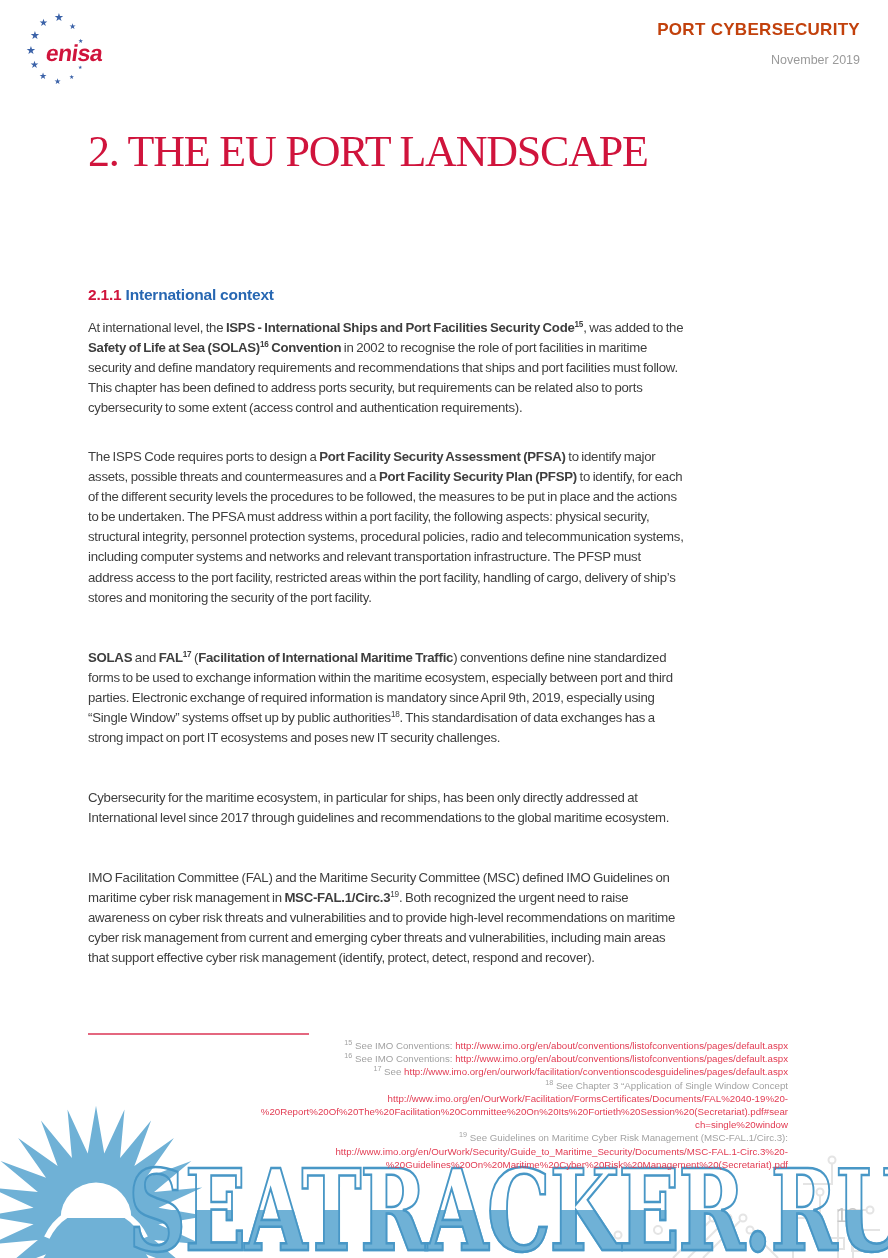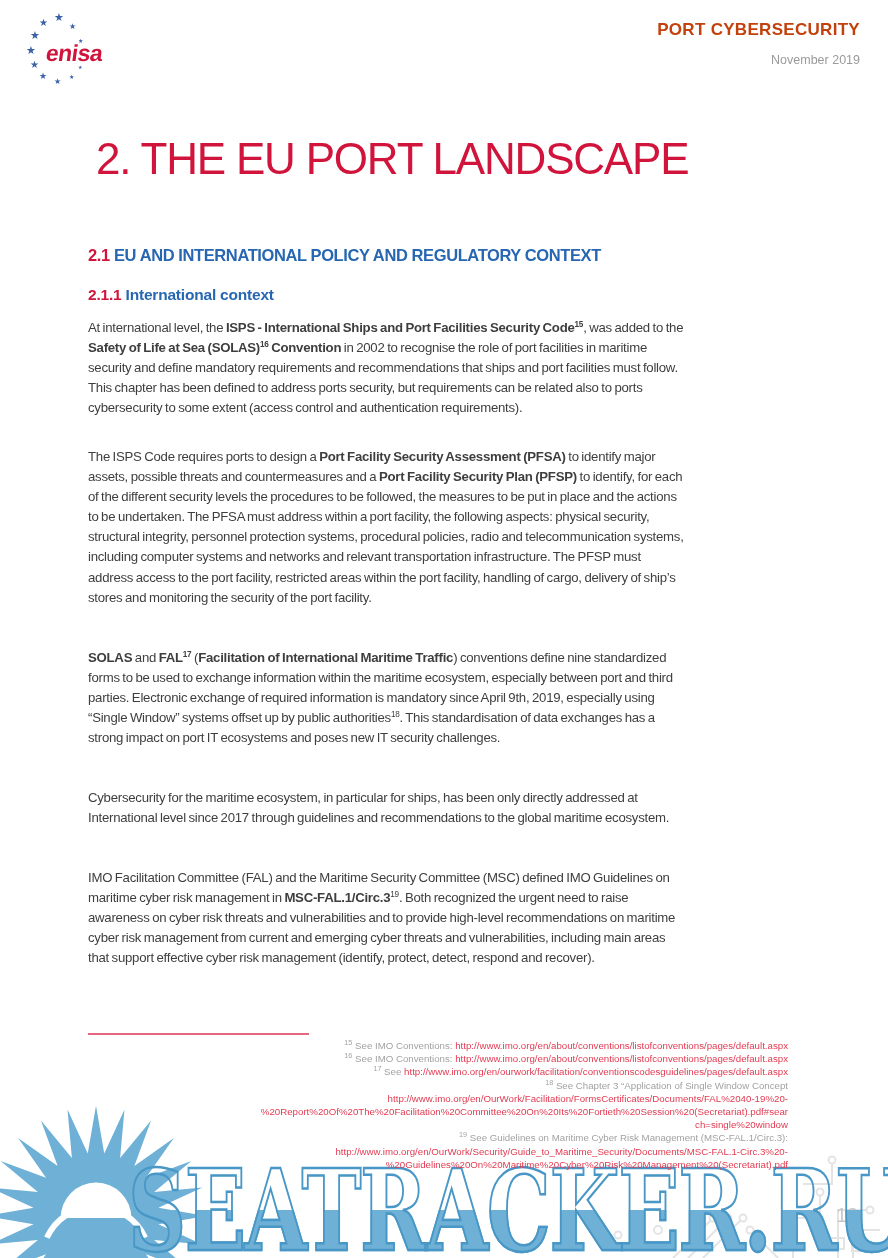--- a/index.html
+++ b/index.html
@@ -106,25 +106,21 @@
     <span class="star" style="left:52px;top:28px;font-size:6px;">★</span>
     <span class="star" style="left:43px;top:13px;font-size:8px;">★</span>
     <span class="brand">enisa</span>
   </div>
 
   <div class="header-right">
     <div class="doc-title">PORT CYBERSECURITY</div>
     <div class="doc-date">November 2019</div>
   </div>
 
-  <h1 class="page-title" style="margin:8px;">2. THE EU PORT LANDSCAPE</h1>
-  <div class="h2">
-    <span class="num-red">2.1</span>
-    <span class="head-blue">EU AND INTERNATIONAL POLICY AND REGULATORY CONTEXT</span>
-  </div>
+  <h1 class="page-title" style="margin:0;font-family:Liberation Serif, serif;">2. THE EU PORT LANDSCAPE</h1>
   <div class="h3">
     <span class="num-red">2.1.1</span>
     <span class="head-blue">International context</span>
   </div>
 
   <div class="para p1"><span>At international level, the </span><span class="b">ISPS - International Ships and Port Facilities Security Code</span><sup class="b">15</sup><span>, was added to the </span><span class="b">Safety of Life at Sea (SOLAS)</span><sup class="b">16</sup><span class="b"> Convention</span><span> in 2002 to recognise the role of port facilities in maritime security and define mandatory requirements and recommendations that ships and port facilities must follow. This chapter has been defined to address ports security, but requirements can be related also to ports cybersecurity to some extent (access control and authentication requirements).</span></div>
   <div class="para p2"><span>The ISPS Code requires ports to design a </span><span class="b">Port Facility Security Assessment (PFSA)</span><span> to identify major assets, possible threats and countermeasures and a </span><span class="b">Port Facility Security Plan (PFSP)</span><span> to identify, for each of the different security levels the procedures to be followed, the measures to be put in place and the actions to be undertaken. The PFSA must address within a port facility, the following aspects: physical security, structural integrity, personnel protection systems, procedural policies, radio and telecommunication systems, including computer systems and networks and relevant transportation infrastructure. The PFSP must address access to the port facility, restricted areas within the port facility, handling of cargo, delivery of ship’s stores and monitoring the security of the port facility.</span></div>
   <div class="para p3"><span class="b">SOLAS</span><span> and </span><span class="b">FAL</span><sup class="b">17</sup><span> (</span><span class="b">Facilitation of International Maritime Traffic</span><span>) conventions define nine standardized forms to be used to exchange information within the maritime ecosystem, especially between port and third parties. Electronic exchange of required information is mandatory since April 9th, 2019, especially using “Single Window” systems offset up by public authorities</span><sup>18</sup><span>. This standardisation of data exchanges has a strong impact on port IT ecosystems and poses new IT security challenges.</span></div>
   <div class="para p4"><span>Cybersecurity for the maritime ecosystem, in particular for ships, has been only directly addressed at International level since 2017 through guidelines and recommendations to the global maritime ecosystem.</span></div>
   <div class="para p5"><span>IMO Facilitation Committee (FAL) and the Maritime Security Committee (MSC) defined IMO Guidelines on maritime cyber risk management in </span><span class="b">MSC-FAL.1/Circ.3</span><sup>19</sup><span>. Both recognized the urgent need to raise awareness on cyber risk threats and vulnerabilities and to provide high-level recommendations on maritime cyber risk management from current and emerging cyber threats and vulnerabilities, including main areas that support effective cyber risk management (identify, protect, detect, respond and recover).</span></div>

